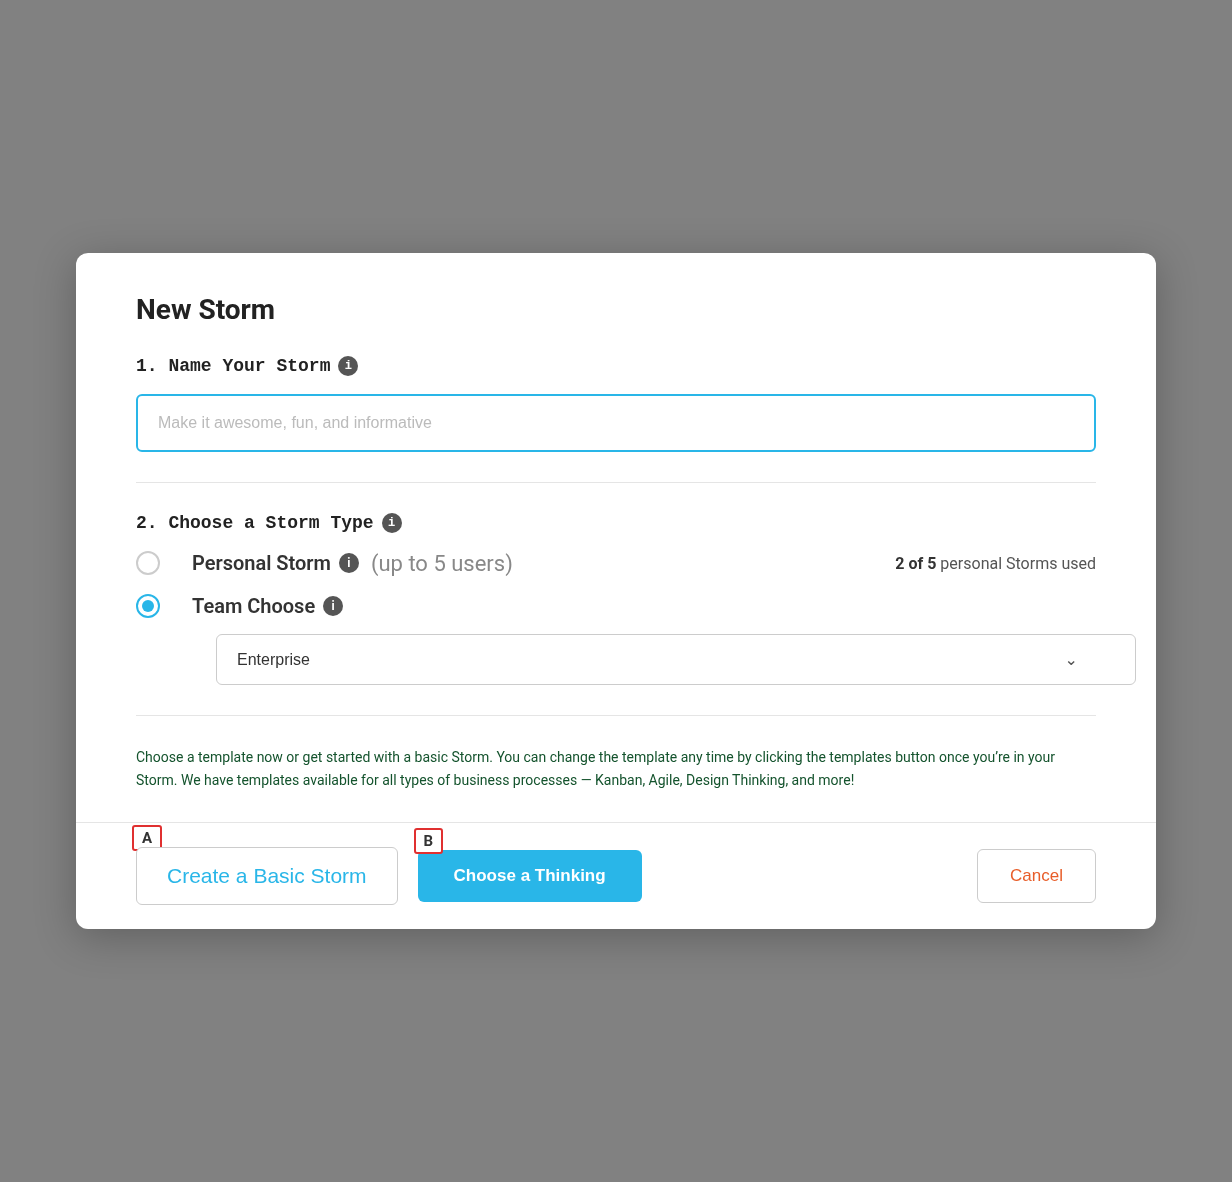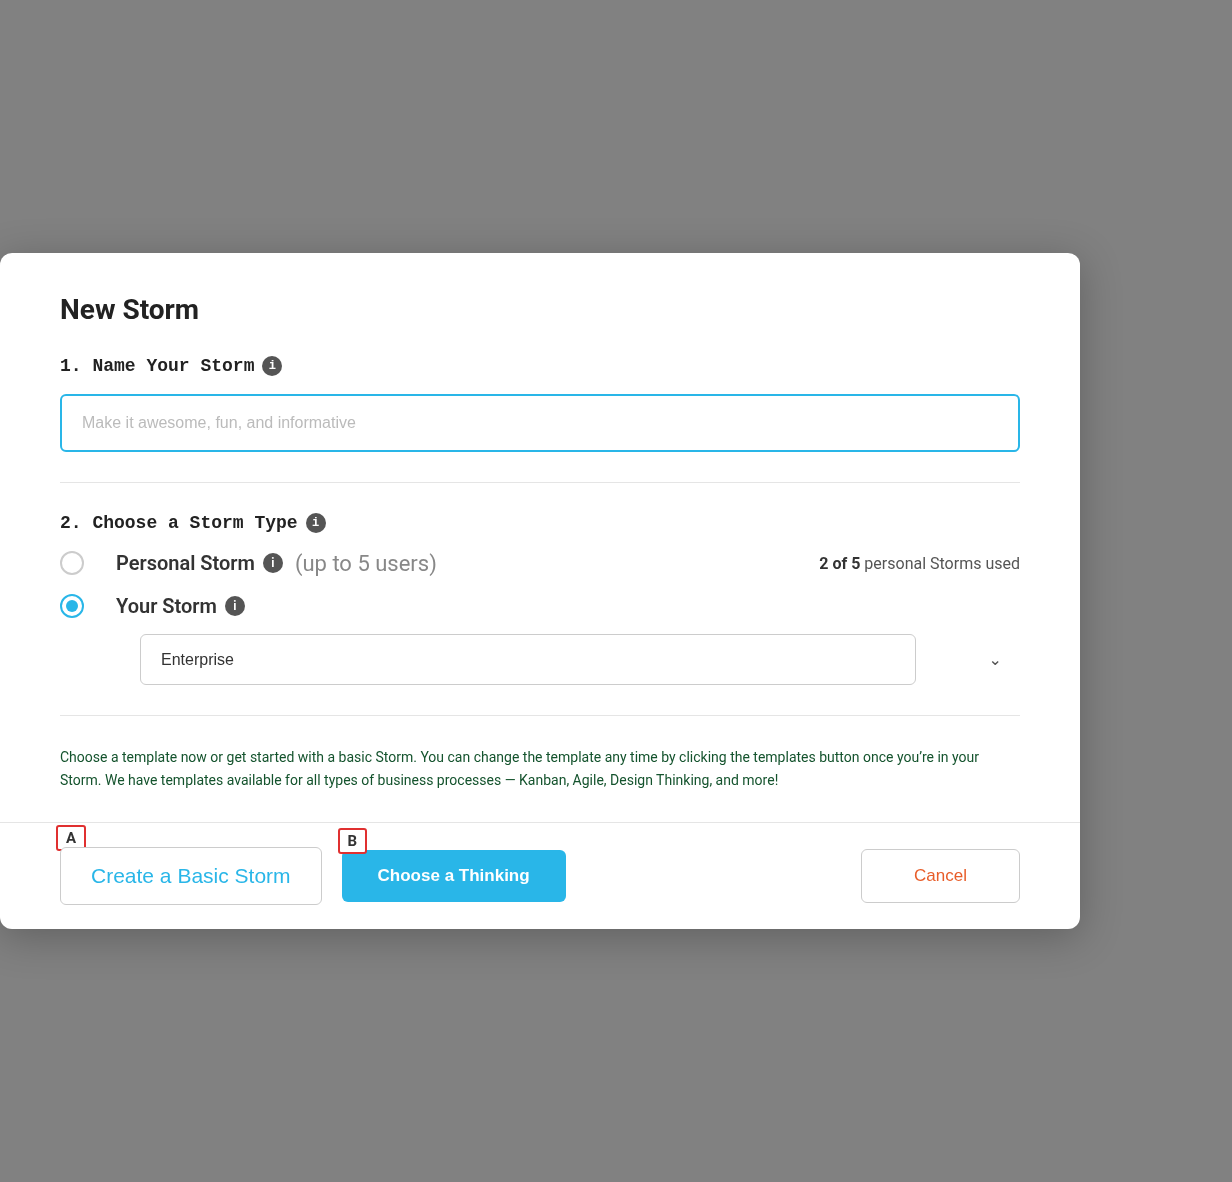--- a/index.html
+++ b/index.html
@@ -9,20 +9,21 @@
       justify-content: center;
       align-items: center;
       min-height: 1182px;
       width: 1232px;
       font-family: -apple-system, BlinkMacSystemFont, 'Segoe UI', Roboto, sans-serif;
     }
     .modal-overlay {
       width: 1232px;
       height: 1182px;
       display: flex;
+      justify-content: center;
       align-items: center;
       background: rgba(100,100,100,0.5);
       position: relative;
     }
     .modal {
       background: #fff;
       border-radius: 12px;
       width: 1080px;
       max-height: 1100px;
       box-shadow: 0 8px 40px rgba(0,0,0,0.25);
@@ -161,21 +162,21 @@
       cursor: pointer;
       background-image: none;
       outline: none;
       margin-left: 40px;
     }
     .select-wrapper {
       position: relative;
       margin-left: 40px;
     }
     .select-wrapper select {
-      width: 776px;
+      width: 920px;
       padding: 16px 20px;
       border: 1px solid #ccc;
       border-radius: 6px;
       font-size: 16px;
       color: #333;
       background: #fff;
       appearance: none;
       -webkit-appearance: none;
       cursor: pointer;
       outline: none;
@@ -217,21 +218,21 @@
       border: none;
       border-radius: 6px;
       background: #29b6e8;
       color: #fff;
       font-size: 17px;
       font-weight: 600;
       cursor: pointer;
     }
     .btn-cancel {
       margin-left: auto;
-      padding: 16px 52px;
+      padding: 16px 32px;
       border: 1px solid #ccc;
       border-radius: 6px;
       background: #fff;
       color: #e85d29;
       font-size: 17px;
       cursor: pointer;
     }
     .badge-label {
       position: absolute;
       top: -22px;
@@ -288,21 +289,21 @@
           </span>
           <span class="storms-used">
             <strong>2 of 5</strong> personal Storms used
           </span>
         </div>
 
         <div class="team-storm-row">
           <div class="team-storm-header radio-row">
             <div class="radio-custom selected"></div>
             <span class="radio-label">
-              <span>Your Storm</span>
+              <span>Team Choose</span>
               <span class="info-icon">i</span>
             </span>
           </div>
           <div class="select-wrapper">
             <select class="enterprise-select">
               <option>Enterprise</option>
               <option>Team A</option>
               <option>Team B</option>
             </select>
             <span class="select-chevron">⌄</span>

